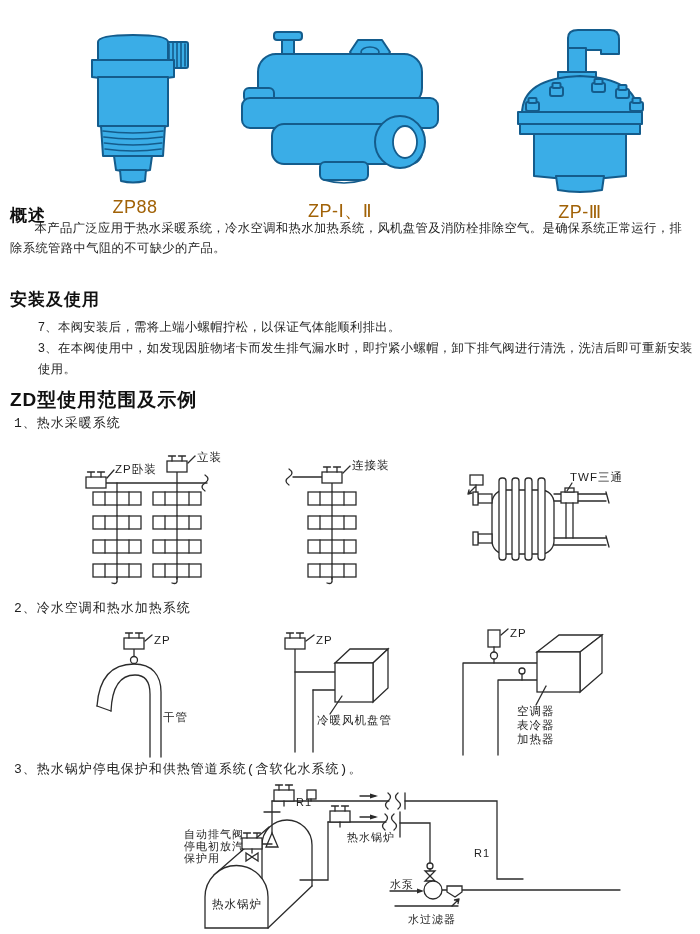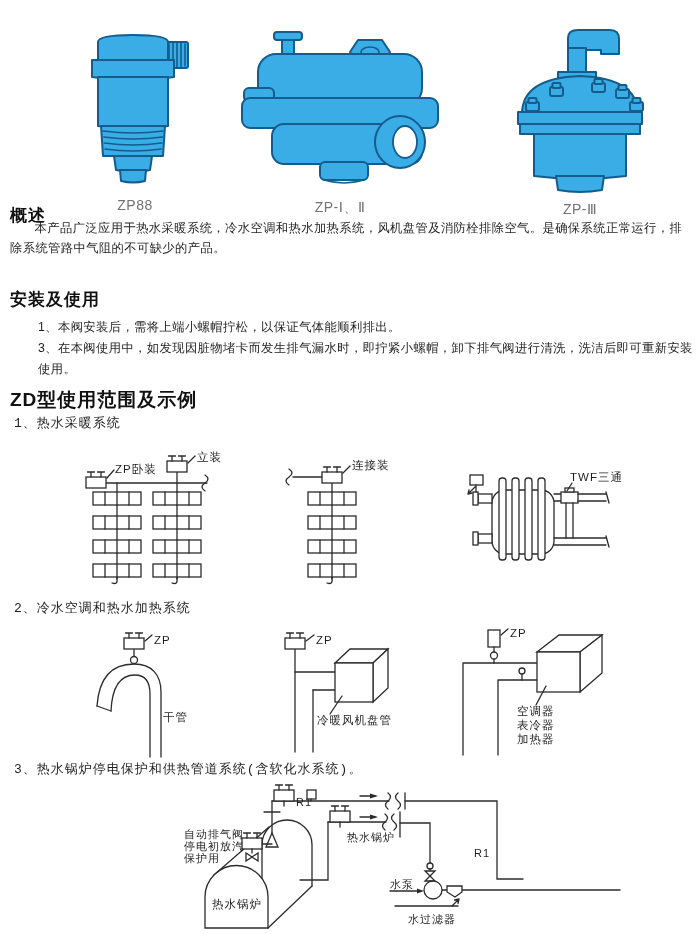--- a/index.html
+++ b/index.html
@@ -9,21 +9,21 @@
     font-family:"Liberation Sans","DejaVu Sans",sans-serif; color:#222;
   }
   .abs { position:absolute; }
   .heading { font-weight:bold; color:#111; letter-spacing:1px; }
   .h-md { font-size:17px; }
   .h-lg { font-size:19px; }
   .body-text { font-size:12.3px; line-height:20px; letter-spacing:0.4px; color:#1f1f1f; }
   .indent { text-indent:2em; }
   .list-item { font-size:12.3px; line-height:21px; letter-spacing:0.4px; color:#1f1f1f; }
   .sec-title { font-size:13px; letter-spacing:1px; color:#1f1f1f;font-family:Liberation Mono, monospace; }
-  .caption { font-size:14px; color:#737373; text-align:center; letter-spacing:0.5px; }
+  .caption { font-size:18px; color:#a16207; text-align:center; letter-spacing:0.5px; }
   
   .pf { fill:#3aade7; stroke:#145c8c; stroke-width:2; stroke-linejoin:round; stroke-linecap:round; }
   .pl { fill:none; stroke:#145c8c; stroke-width:1.6; stroke-linecap:round; }
   .pw { fill:#ffffff; stroke:#145c8c; stroke-width:1.8; }
   
   .ln { fill:none; stroke:#2b2b2b; stroke-width:1.3; stroke-linecap:round; }
   .fw { fill:#ffffff; stroke:#2b2b2b; stroke-width:1.3; }
   .ah { fill:#2b2b2b; stroke:none; }
   .diagram text { fill:#1f1f1f; font-family:"Liberation Sans","DejaVu Sans",sans-serif; letter-spacing:1px; }
 </style>
@@ -89,21 +89,21 @@
     <path class="pf" d="M50 148 L98 148 L96 162 Q74 166 52 162 Z"></path>
   </g>
 </svg>
 <div class="abs caption" style="left:506px; top:201px; width:148px;">ZP-Ⅲ</div>
 
 <div class="abs heading h-md" style="left:10px; top:204px;">概述</div>
 <div class="abs body-text indent" style="left:10px; top:218px; width:684px;">本产品广泛应用于热水采暖系统，冷水空调和热水加热系统，风机盘管及消防栓排除空气。是确保系统正常运行，排除系统管路中气阻的不可缺少的产品。</div>
 
 <div class="abs heading h-md" style="left:10px; top:288px;">安装及使用</div>
 <div class="abs" style="left:38px; top:317px; width:656px;">
-  <div class="list-item">1、本阀安装后，需将上端小螺帽拧松，以保证气体能顺利排出。</div>
+  <div class="list-item">7、本阀安装后，需将上端小螺帽拧松，以保证气体能顺利排出。</div>
   <div class="list-item">3、在本阀使用中，如发现因脏物堵卡而发生排气漏水时，即拧紧小螺帽，卸下排气阀进行清洗，洗洁后即可重新安装使用。</div>
 </div>
 
 <div class="abs heading h-lg" style="left:10px; top:387px;">ZD型使用范围及示例</div>
 
 <div class="abs sec-title" style="left:14px; top:414px;">1、热水采暖系统</div>
 
 <svg class="abs diagram" style="left:0; top:432px;" width="700" height="160" viewBox="0 0 700 160">
   <defs>
     <g id="zpv1">

